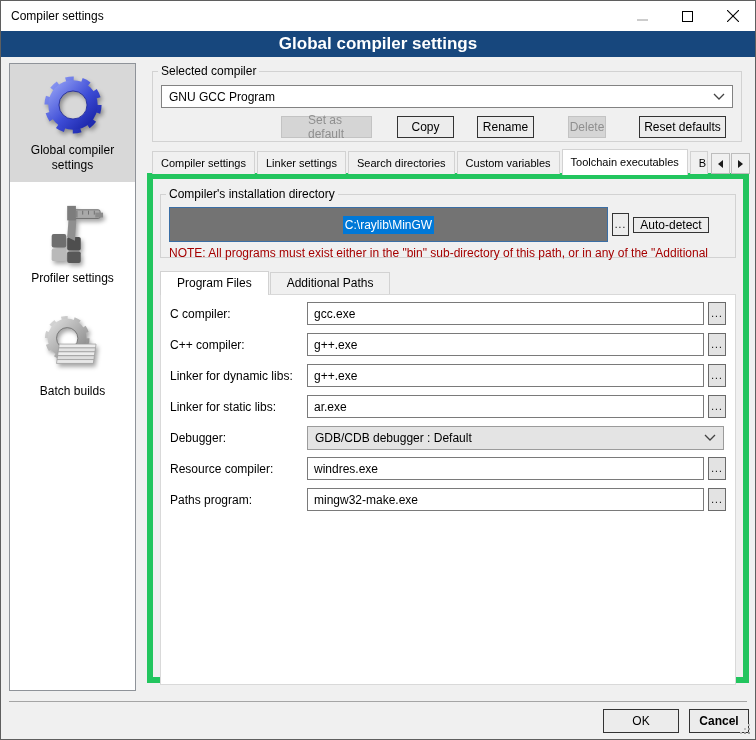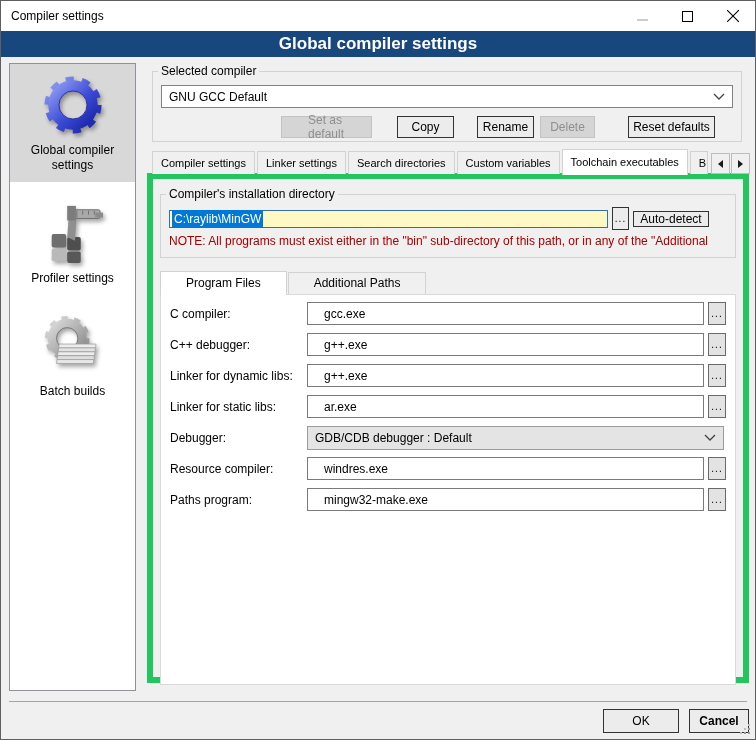--- a/index.html
+++ b/index.html
@@ -48,38 +48,38 @@
   .tab-arrows{margin-left:auto;display:flex;align-items:flex-end;}
   .tabarrow{width:19px;height:21px;border:1px solid #bdbdbd;background:#f0f0f0;display:flex;
             align-items:center;justify-content:center;margin-left:1px;}
   .tri-l{width:0;height:0;border-top:4px solid transparent;border-bottom:4px solid transparent;border-right:5px solid #1a1a1a;}
   .tri-r{width:0;height:0;border-top:4px solid transparent;border-bottom:4px solid transparent;border-left:5px solid #1a1a1a;}
   
   .tabpage{position:absolute;left:146px;top:172px;width:602px;height:510px;border:6px solid #22c55e;
            background:#f0f0f0;z-index:1;}
   .grp-install{margin:8px 7px 0;height:71px;padding-top:4px;}
   .dirrow{display:flex;align-items:center;margin:2px 26px 0 8px;}
-  .pathbox{flex:1;height:18px;border:1px solid #3a6ea5;background:#fef9c3;display:flex;
-           align-items:center;padding:0 2px;}
+  .pathbox{flex:1;height:35px;border:1px solid #3a6ea5;background:#737373;display:flex;
+           align-items:center;padding:0 2px;justify-content:center;}
   .path-sel{color:#fff;padding:2px 2px;}
   .browse-sm{width:17px;height:23px;margin-left:4px;font-size:10px;letter-spacing:1px;}
   .btn-autodetect{width:76px;height:16px;margin-left:4px;}
   .note{margin:4px 8px 0;white-space:nowrap;overflow:hidden;}
   
   .subtabstrip{display:flex;margin:13px 0 0 7px;align-items:flex-end;position:relative;z-index:2;}
-  .subtab{height:22px;line-height:21px;padding:0 25px;background:#f0f0f0;border:1px solid #d2d2d2;
+  .subtab{height:22px;line-height:21px;padding:0 16px;background:#f0f0f0;border:1px solid #d2d2d2;
           border-bottom:none;margin-right:1px;white-space:nowrap;}
   .subtab.active{height:24px;line-height:23px;background:#fff;margin-bottom:-1px;position:relative;z-index:3;}
   .subtabpanel{margin:0 7px;background:#fff;border:1px solid #d9d9d9;height:391px;
                padding:7px 9px;position:relative;z-index:1;}
   
   .frow{display:flex;align-items:center;margin-bottom:8px;height:23px;}
   .flabel{width:137px;flex:none;}
   .ftext{flex:1;height:23px;border:1px solid #7a7a7a;background:#fff;font-family:"Liberation Sans",sans-serif;
-         font-size:12px;padding:0 16px;outline:none;}
+         font-size:12px;padding:0 6px;outline:none;}
   .fbrowse{width:18px;height:23px;margin-left:4px;font-size:10px;letter-spacing:1px;border-color:#6a6a6a;background:#e3e3e3;}
   .frow.selrow{padding-right:2px;}
   .fcombo{flex:1;height:24px;}
   
   .footer-sep{position:absolute;left:8px;right:8px;top:700px;height:1px;background:#a5a5a5;}
   .btn-ok{position:absolute;left:602px;top:708px;width:76px;height:24px;}
   .btn-cancel{position:absolute;left:688px;top:708px;width:60px;height:24px;font-weight:bold;}
   .grip{position:absolute;right:5px;bottom:5px;width:2px;height:2px;background:#9a9a9a;
         box-shadow:-4px 0 #9a9a9a,-8px 0 #bdbdbd,0 -4px #9a9a9a,-4px -4px #bdbdbd,0 -8px #bdbdbd;}
 </style>
@@ -164,30 +164,30 @@
           <rect x="20" y="46" width="38" height="4" fill="#e8e8e8" stroke="#9a9a9a" stroke-width="0.7"></rect>
         </g>
       </svg>
       <div class="side-label">Batch builds</div>
     </div>
   </div>
 
   <fieldset class="grp-compiler">
     <legend>Selected compiler</legend>
     <div class="combo">
-      <span>GNU GCC Default</span>
+      <span>GNU GCC Program</span>
       <svg class="chev" width="12" height="8">
           <path d="M1 1 L6 6 L11 1" stroke="#434343" fill="none" stroke-width="1.3"></path>
         </svg>
     </div>
     <div class="btnrow">
       <div class="btn disabled" style="width:91px;margin-left:120px;padding-left:26px;">Set as default</div>
       <div class="btn" style="width:57px;margin-left:25px;">Copy</div>
       <div class="btn" style="width:57px;margin-left:23px;">Rename</div>
-      <div class="btn disabled" style="width:55px;margin-left:6px;">Delete</div>
+      <div class="btn disabled" style="width:38px;margin-left:34px;">Delete</div>
       <div class="btn" style="width:87px;margin-left:33px;">Reset defaults</div>
     </div>
   </fieldset>
 
   <div class="tabstrip">
     <div class="tab">Compiler settings</div>
     <div class="tab">Linker settings</div>
     <div class="tab">Search directories</div>
     <div class="tab">Custom variables</div>
     <div class="tab active">Toolchain executables</div>
@@ -223,21 +223,21 @@
 
     <div class="subtabpanel">
 
       <div class="frow">
         <span class="flabel">C compiler:</span>
         <input class="ftext" value="gcc.exe" style="">
         <div class="btn fbrowse">...</div>
       </div>
 
       <div class="frow">
-        <span class="flabel">C++ debugger:</span>
+        <span class="flabel">C++ compiler:</span>
         <input class="ftext" value="g++.exe" style="">
         <div class="btn fbrowse">...</div>
       </div>
 
       <div class="frow">
         <span class="flabel">Linker for dynamic libs:</span>
         <input class="ftext" value="g++.exe" style="">
         <div class="btn fbrowse">...</div>
       </div>
 

